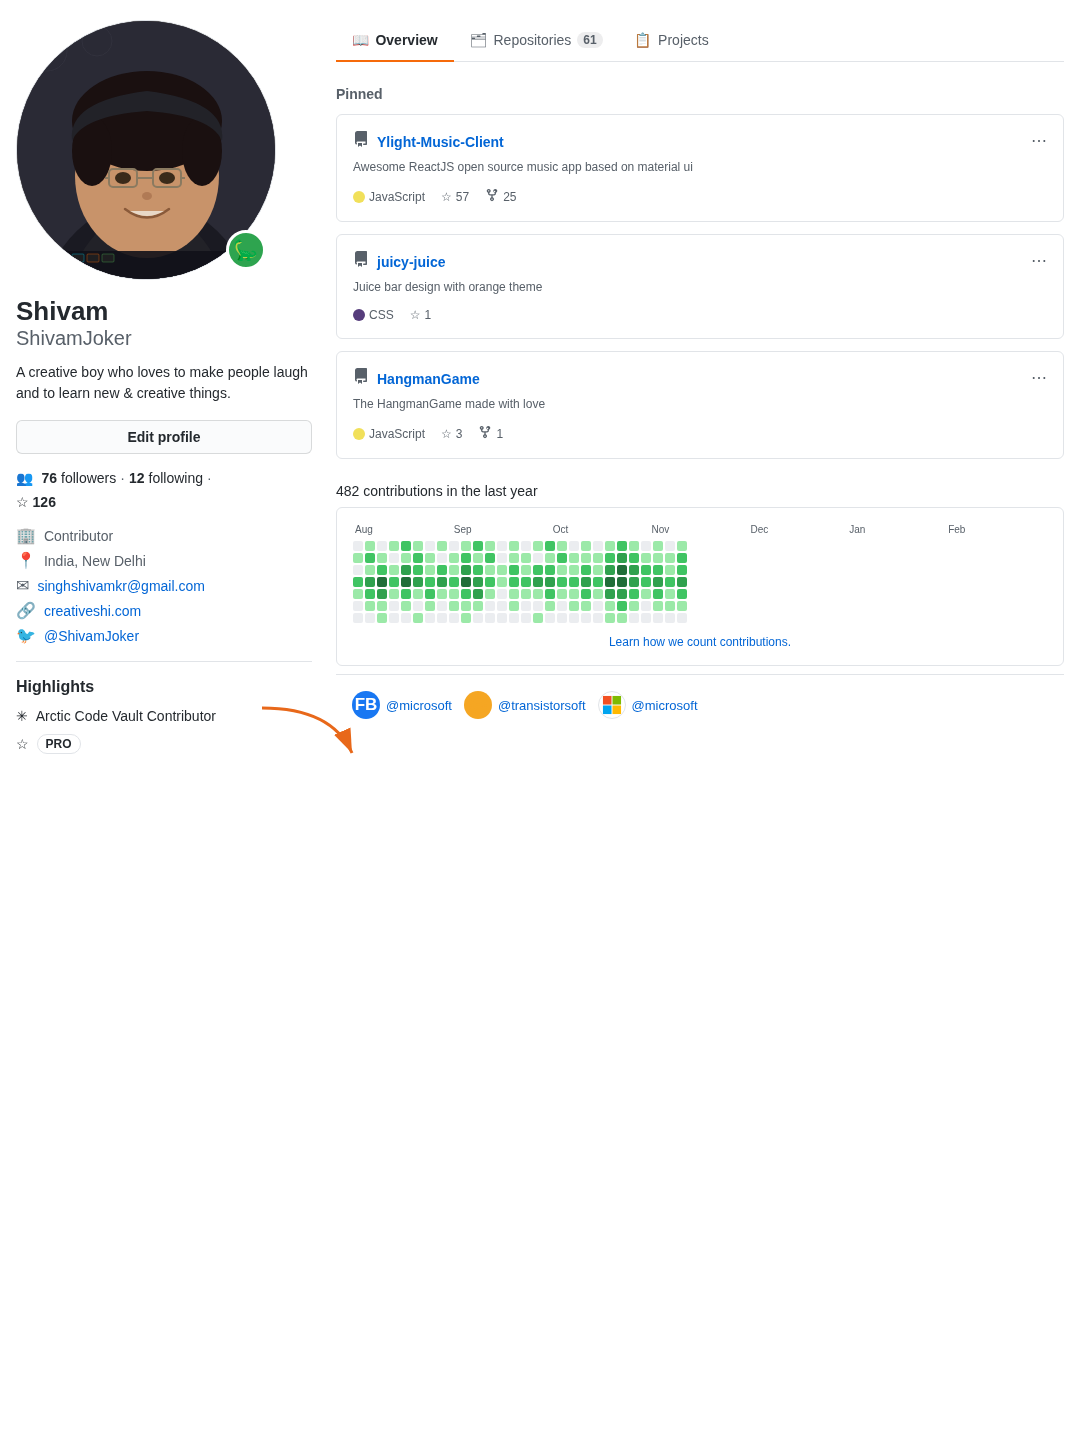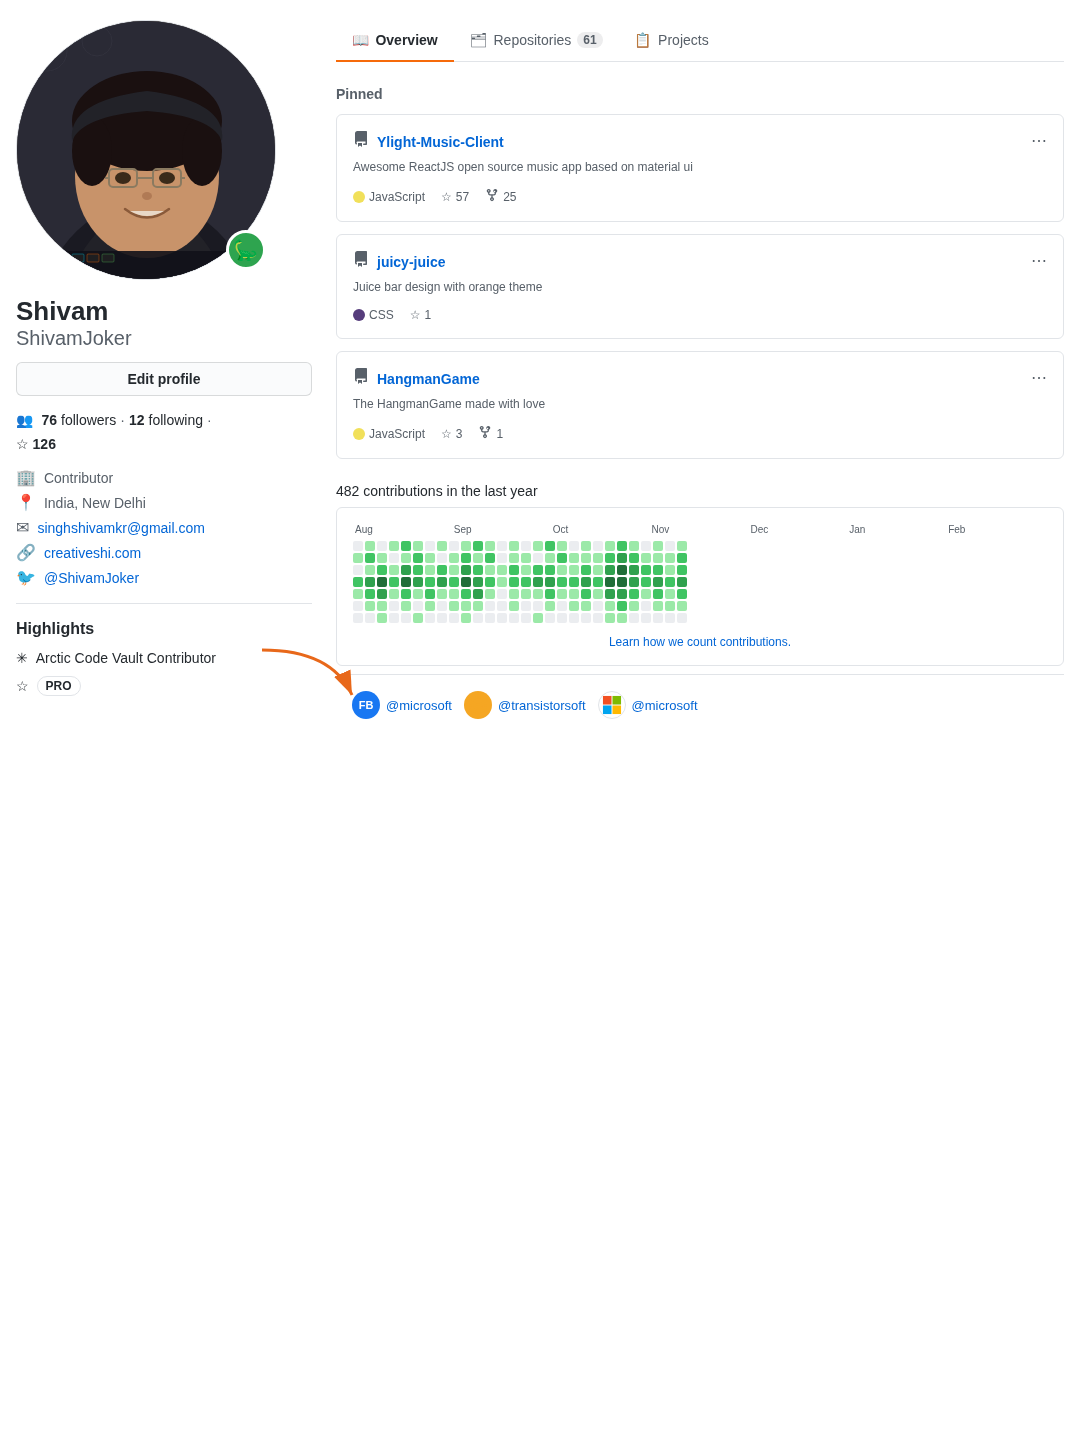--- a/index.html
+++ b/index.html
@@ -370,20 +370,21 @@
           </svg>
         </div>
       </div>
 
       <div class="badge-icon">🦕</div>
     </div>
 
     
     <h1 class="user-name">Shivam</h1>
     <p class="user-login">ShivamJoker</p>
+    <p class="user-bio">A creative boy who loves to make people laugh and to learn new &amp; creative things.</p>
 
     
     <button class="edit-profile-btn">Edit profile</button>
 
     
     <div class="followers-section">
       <span class="icon">👥</span>
       <a href="#" class="followers-link">76</a>
       <span>followers</span>
       <span class="followers-sep">·</span>
@@ -836,21 +837,21 @@
 
         <div class="contrib-footer">
           <a href="#">Learn how we count contributions.</a>
         </div>
       </div>
     </div>
 
     <div class="social-orgs">
       <a href="#" class="social-org">
         <div class="org-icon org-fb">
-          <span style="font-size:11px;font-weight:700">FB</span>
+          <span style="font-size:17px;font-weight:700">FB</span>
         </div>
         <span>@microsoft</span>
       </a>
       <a href="#" class="social-org">
         <div class="org-icon org-transistor">
           <svg width="20" height="20" viewBox="0 0 24 24">
               <path d="M12 2L2 7l10 5 10-5-10-5zM2 17l10 5 10-5M2 12l10 5 10-5" fill="none" stroke="#f5a623" stroke-width="2"></path>
             </svg>
         </div>
         <span>@transistorsoft</span>

